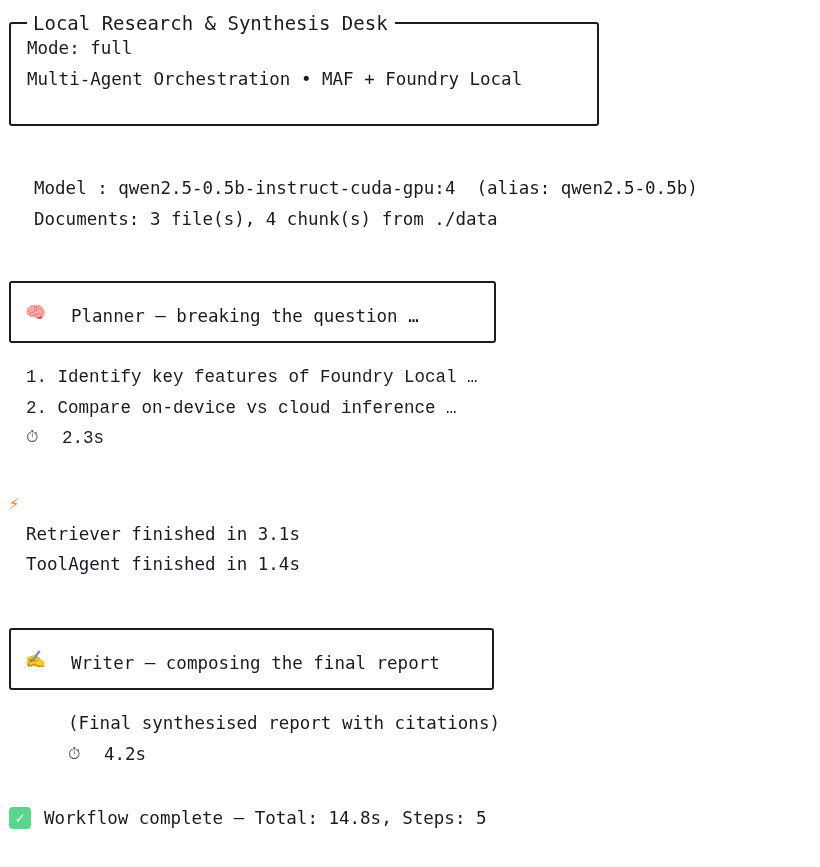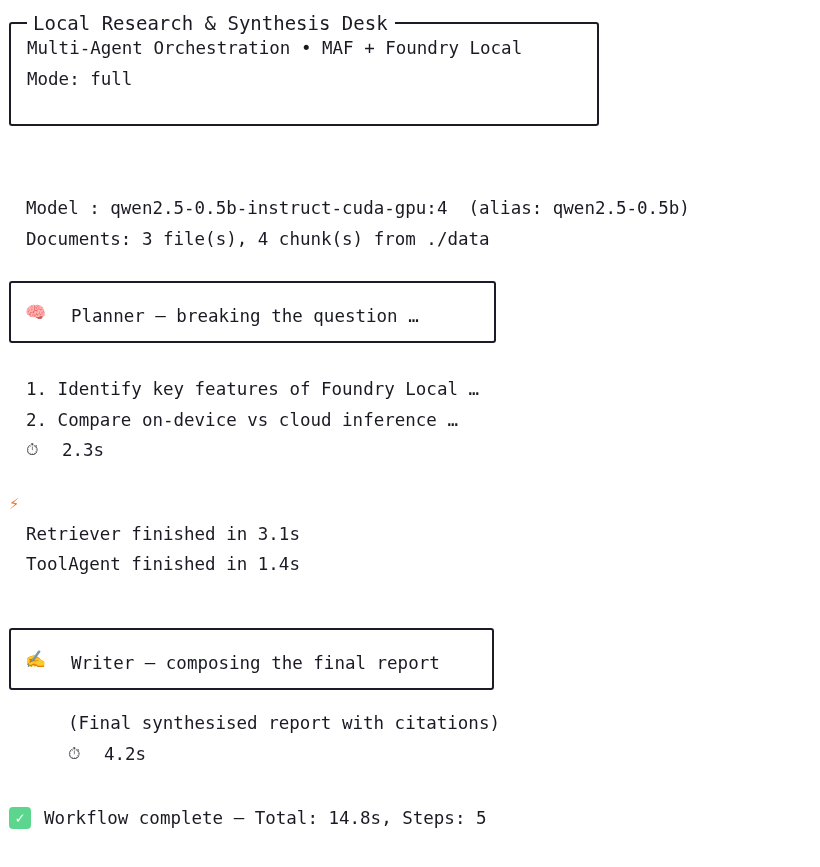--- a/index.html
+++ b/index.html
@@ -64,24 +64,23 @@
     left: 9px;
     top: 22px;
     width: 590px;
     height: 104px;
   }
   #header-panel .panel-body { padding-top: 9px; }
 
   
   #meta-block {
     position: absolute;
-    left: 26px;
+    left: 34px;
     top: 173px;
     width: 780px;
-    margin-top: 20px;
   }
 
   
   #planner-panel {
     position: absolute;
     left: 9px;
     top: 281px;
     width: 487px;
     height: 62px;
     display: flex;
@@ -118,22 +117,23 @@
     text-align: left;
     font-size: 17px;
     line-height: 1;
   }
   .agent-label { white-space: pre; margin-top: 8px; }
 
   
   #planner-steps {
     position: absolute;
     left: 26px;
-    top: 374px;
+    top: 362px;
     width: 780px;
+    font-family: Liberation Mono, monospace;
   }
 
   
   #fanout-block {
     position: absolute;
     left: 9px;
     top: 488px;
     width: 806px;
   }
   #fanout-block .fanout-head {
@@ -202,22 +202,22 @@
   }
 </style>
 </head>
 <body>
 
 <div class="screen">
 
   <div class="panel" id="header-panel">
     <div class="panel-title">Local Research &amp; Synthesis Desk</div>
     <div class="panel-body">
+      <div class="line">Mode: full</div>
       <div class="line">Multi-Agent Orchestration • MAF + Foundry Local</div>
-      <div class="line">Mode: full</div>
     </div>
   </div>
 
   <div id="meta-block">
     <div class="line">Model : qwen2.5-0.5b-instruct-cuda-gpu:4  (alias: qwen2.5-0.5b)</div>
     <div class="line">Documents: 3 file(s), 4 chunk(s) from ./data</div>
   </div>
 
   <div class="panel" id="planner-panel">
     <div class="panel-row">

